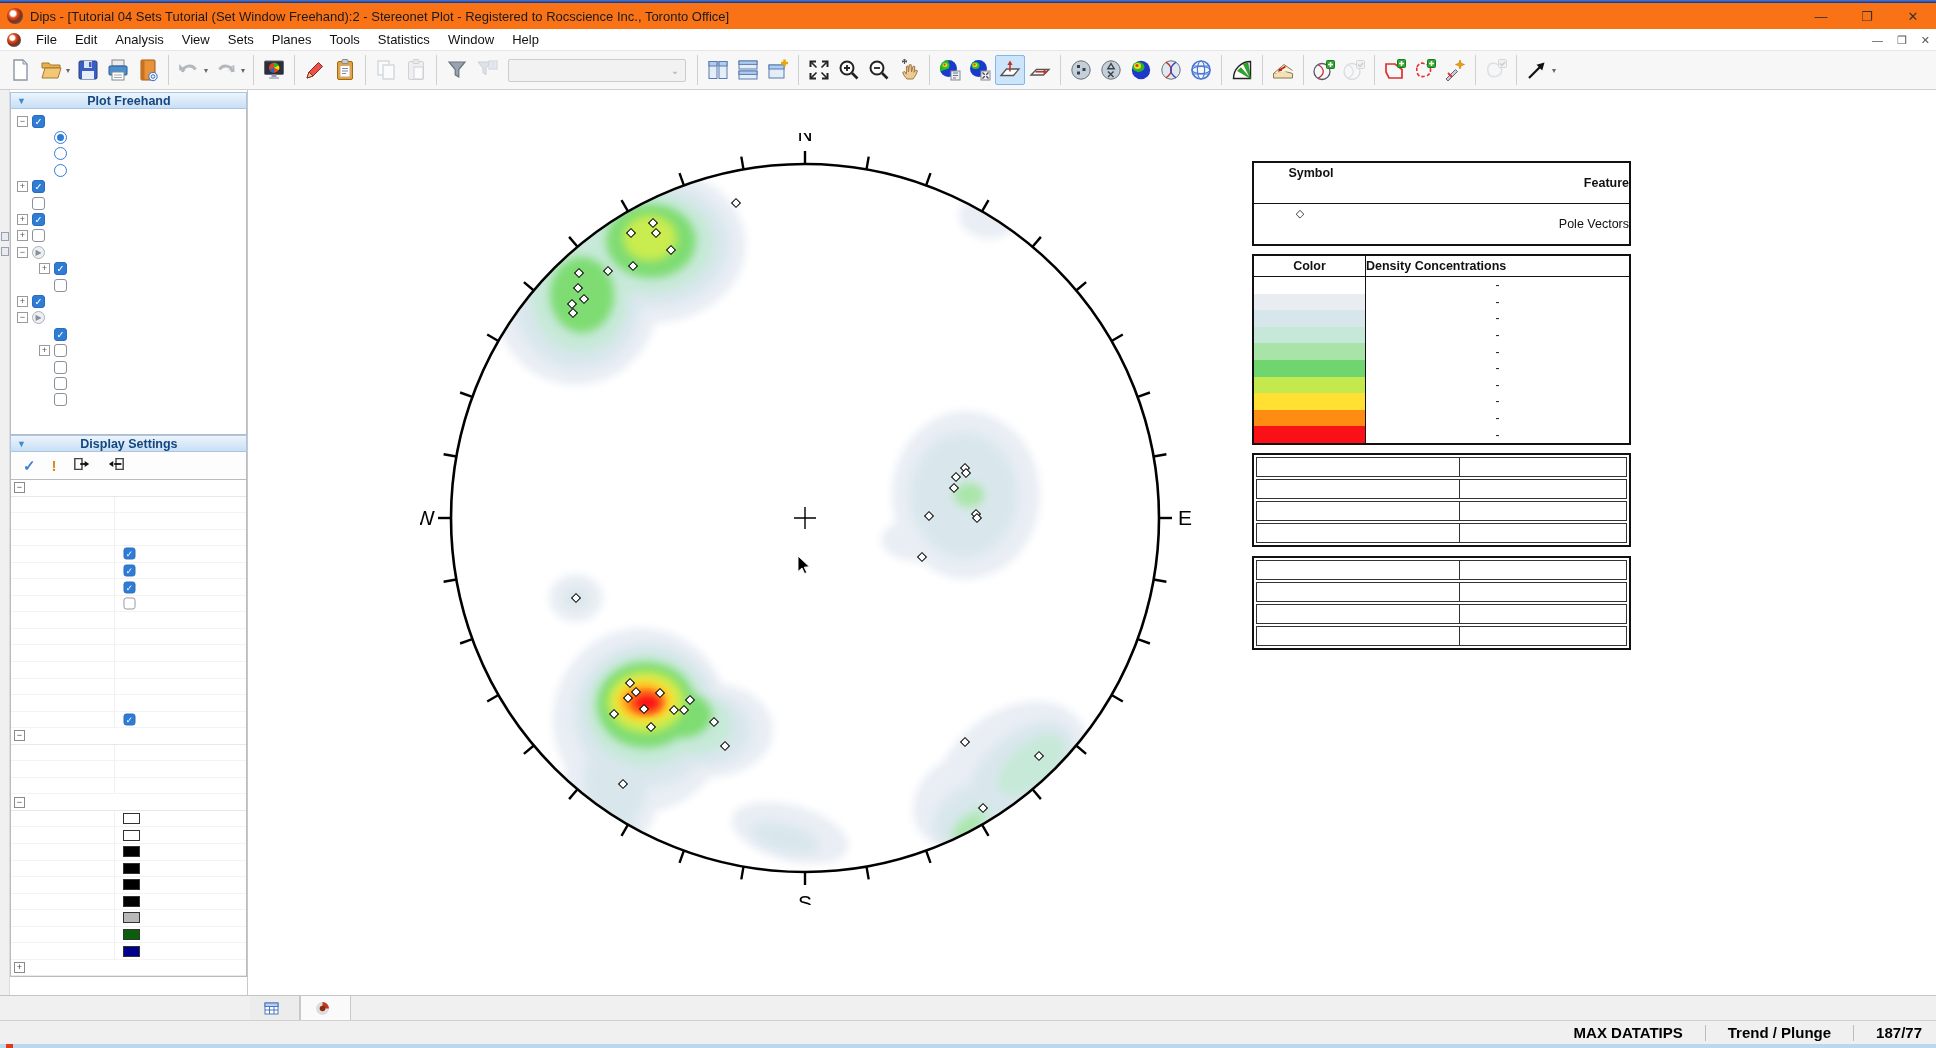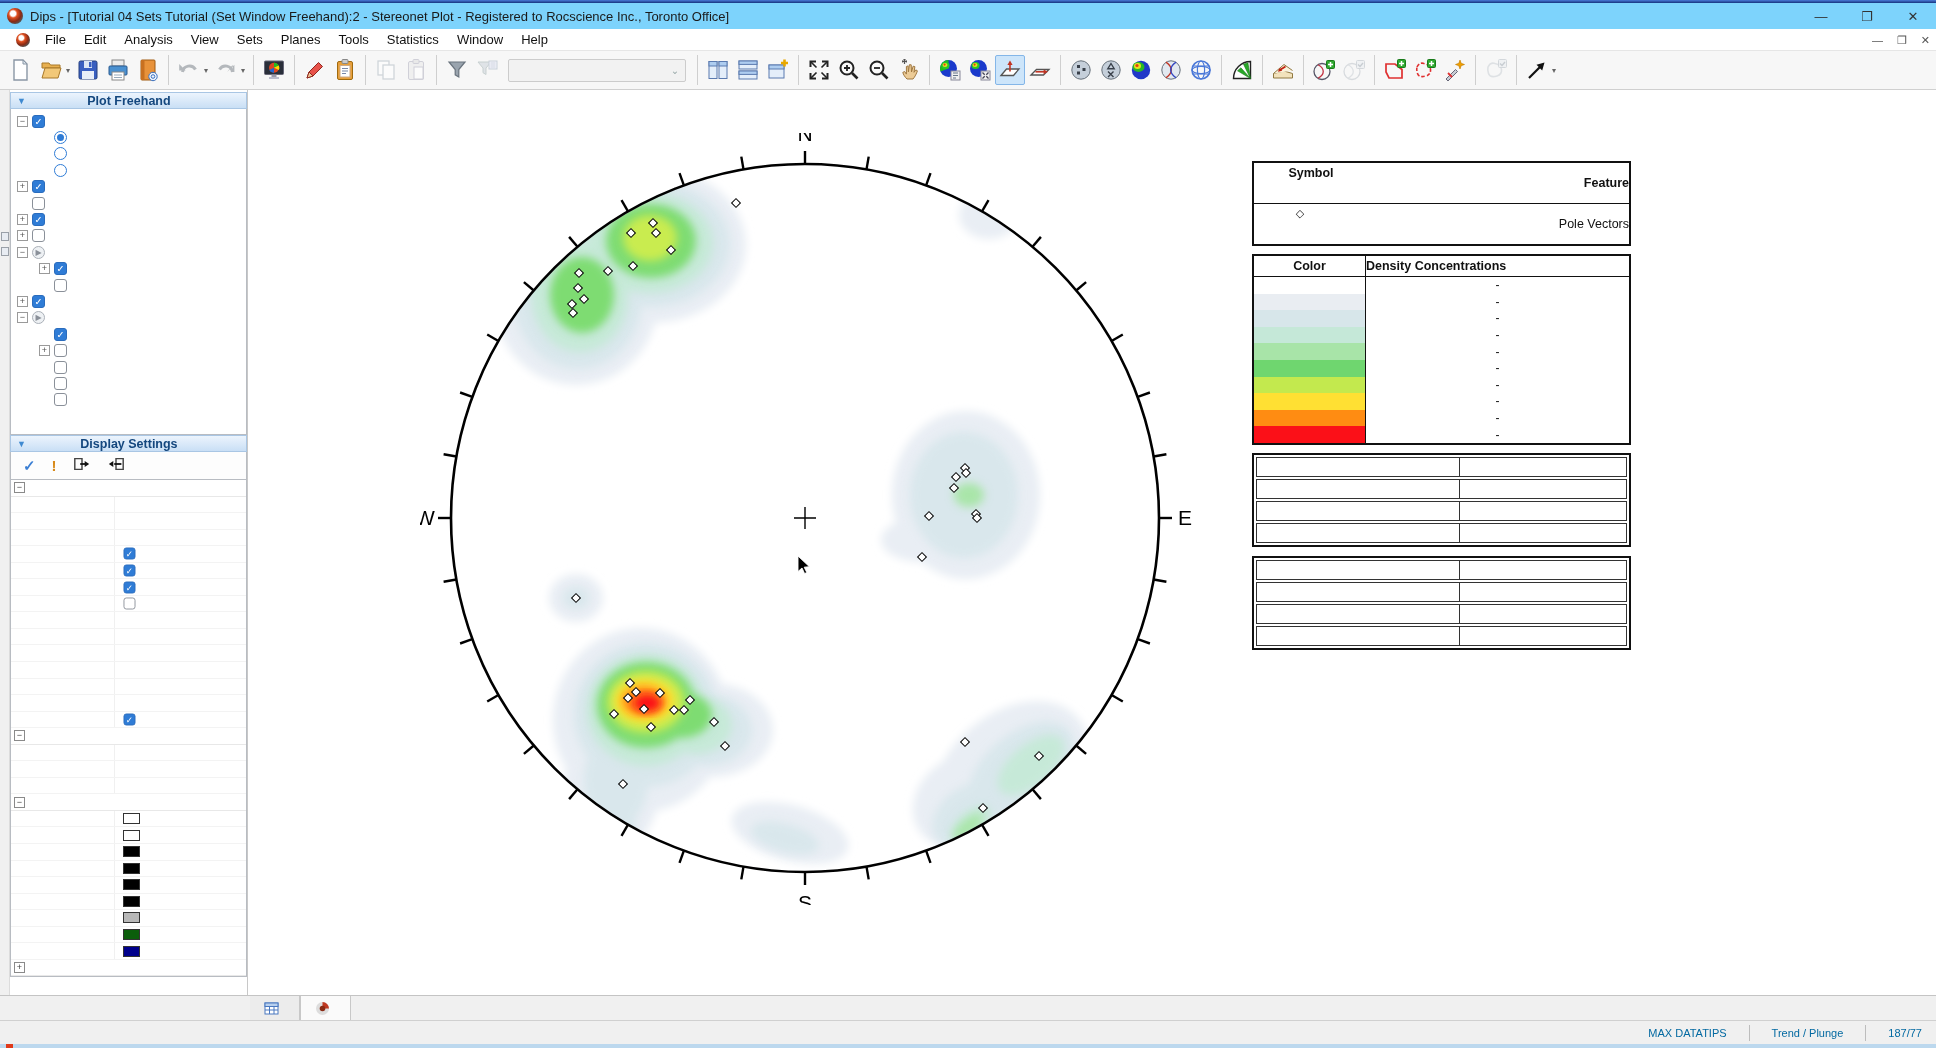--- a/index.html
+++ b/index.html
@@ -3,32 +3,32 @@
 <meta charset="utf-8">
 <style>
   * { margin:0; padding:0; box-sizing:border-box; }
   html,body { width:1936px; height:1048px; overflow:hidden; }
   body { font-family:"Liberation Sans",sans-serif; background:#888; }
   #app { position:relative; width:1936px; height:1048px; background:#fff; overflow:hidden; }
 
   
   .topstrip { position:absolute; left:0; top:0; width:100%; height:3px;
               background:linear-gradient(#4a7bd8,#16337e); }
-  .titlebar { position:absolute; left:0; top:3px; width:100%; height:26px; background:#7dd3fc;
+  .titlebar { position:absolute; left:0; top:3px; width:100%; height:26px; background:#f97316;
               display:flex; align-items:center; padding-left:7px; }
   .appicon { width:16px; height:16px; border-radius:50%; flex:0 0 16px;
              background:radial-gradient(circle at 38% 35%, #ffffff 0 18%, #e05020 30%, #8a2a14 55%, #555 75%, #222 100%); }
   .titletext { font-size:13px; color:#1a1a1a; margin-left:7px; white-space:nowrap; }
   .wincontrols { position:absolute; right:0; top:0; height:26px; display:flex; }
   .wbtn { width:46px; height:26px; display:flex; align-items:center; justify-content:center;
           font-size:13px; color:#333; }
 
   
   .menubar { position:absolute; left:0; top:29px; width:100%; height:22px; background:#fff;
-             display:flex; align-items:center; padding-left:16px; border-bottom:1px solid #e6e6e6; }
+             display:flex; align-items:center; padding-left:7px; border-bottom:1px solid #e6e6e6; }
   .menuicon { width:14px; height:14px; border-radius:50%; flex:0 0 14px; margin-right:6px;
              background:radial-gradient(circle at 38% 35%, #ffffff 0 18%, #e05020 30%, #8a2a14 55%, #555 75%, #222 100%); }
   .menuitem { font-size:13px; color:#111; padding:2px 9px; }
   .childcontrols { position:absolute; right:6px; top:0; height:22px; display:flex; align-items:center; gap:14px;
                    font-size:11px; color:#555; }
 
   
   .toolbar { position:absolute; left:0; top:51px; width:100%; height:39px; background:#f7f7f7;
              border-bottom:1px solid #d0d0d0; display:flex; align-items:center; padding-left:6px; }
   .tbtn { width:30px; height:30px; display:flex; align-items:center; justify-content:center;
@@ -116,21 +116,21 @@
 
   
   .tabbar { position:absolute; left:0; top:995px; width:100%; height:25px; background:#f0f0f0;
             border-top:1px solid #c4c4c4; display:flex; align-items:stretch; padding-left:250px; }
   .dtab { display:flex; align-items:center; gap:6px; padding:0 14px; font-size:12.5px; color:#222;
           border-right:1px solid #c8c8c8; background:#ececec; white-space:nowrap; }
   .dtab.active { background:#fafafa; border-left:1px solid #c8c8c8; }
   .tabicon svg { width:15px; height:15px; display:block; }
   .statusbar { position:absolute; left:0; top:1020px; width:100%; height:24px; background:#f0f0f0;
                border-top:1px solid #d0d0d0; display:flex; align-items:center; justify-content:flex-end; }
-  .seg { font-size:11px; font-weight:normal; color:#0369a1; padding:0 22px; height:16px; line-height:16px;
+  .seg { font-size:15px; font-weight:bold; color:#000000; padding:0 22px; height:16px; line-height:16px;
          border-left:1px solid #bdbdbd; }
   .seg:first-child { border-left:none; }
   .seg:last-child { padding-right:14px; }
   .sliver { position:absolute; left:0; top:1044px; width:100%; height:4px; background:#bcd8ee; }
   .reddot { position:absolute; left:6px; top:0; width:7px; height:4px; background:#e03a1a; display:block; }
 </style>
 </head>
 <body>
 
 <div id="app">

